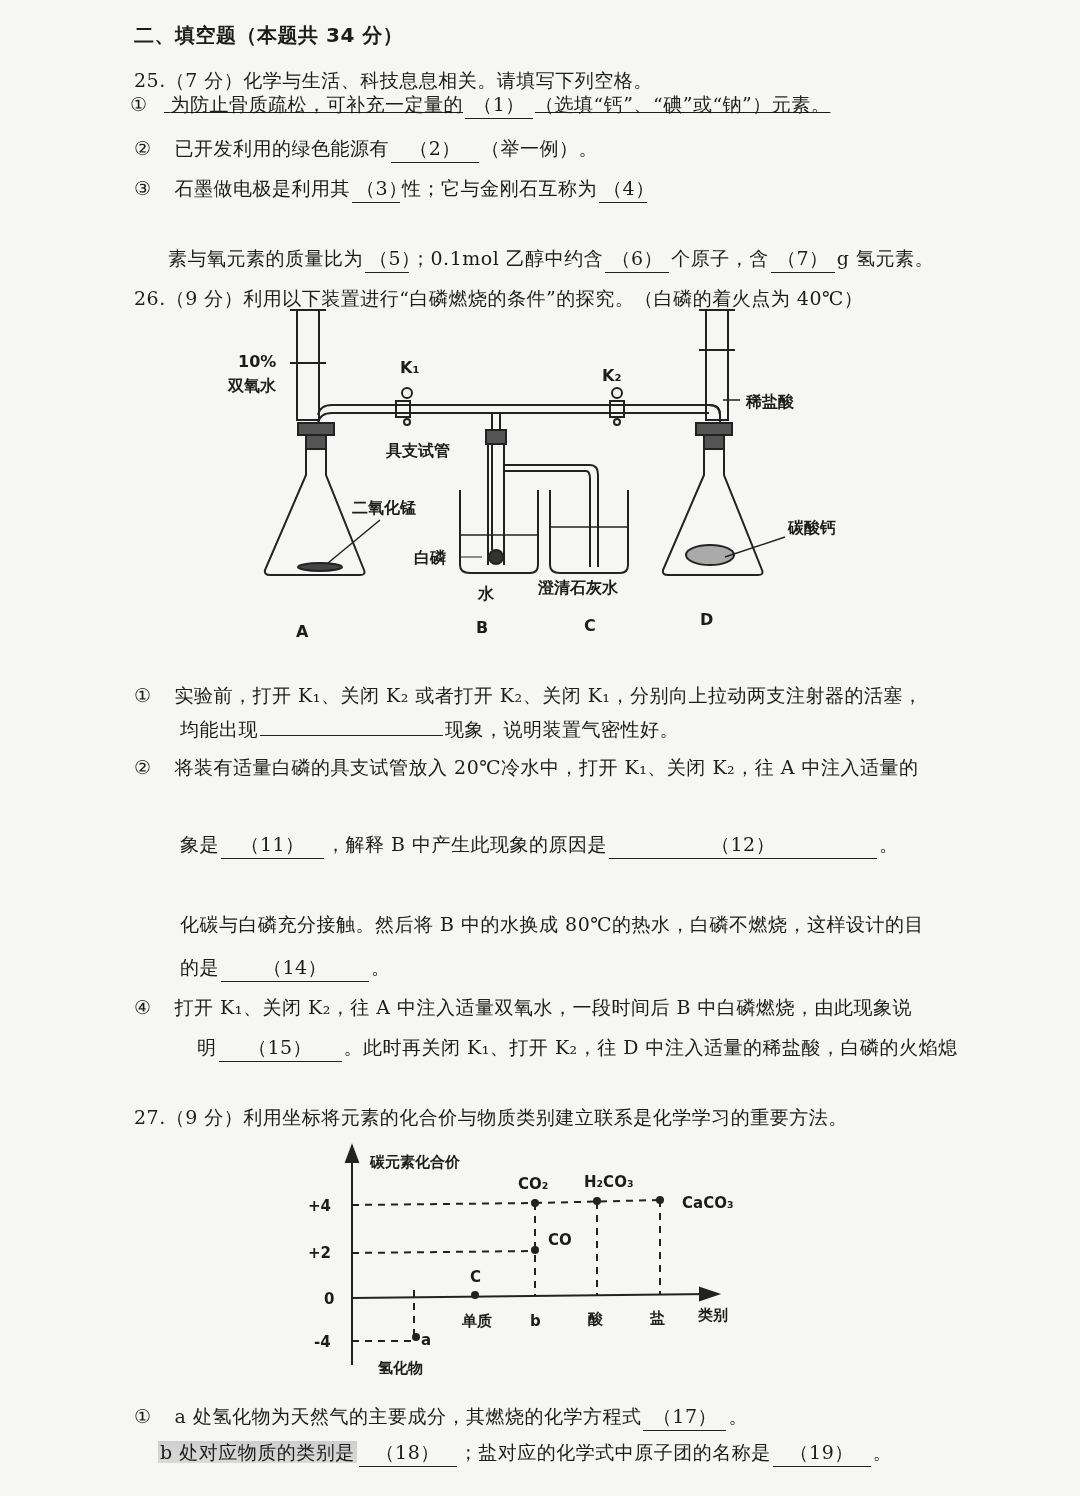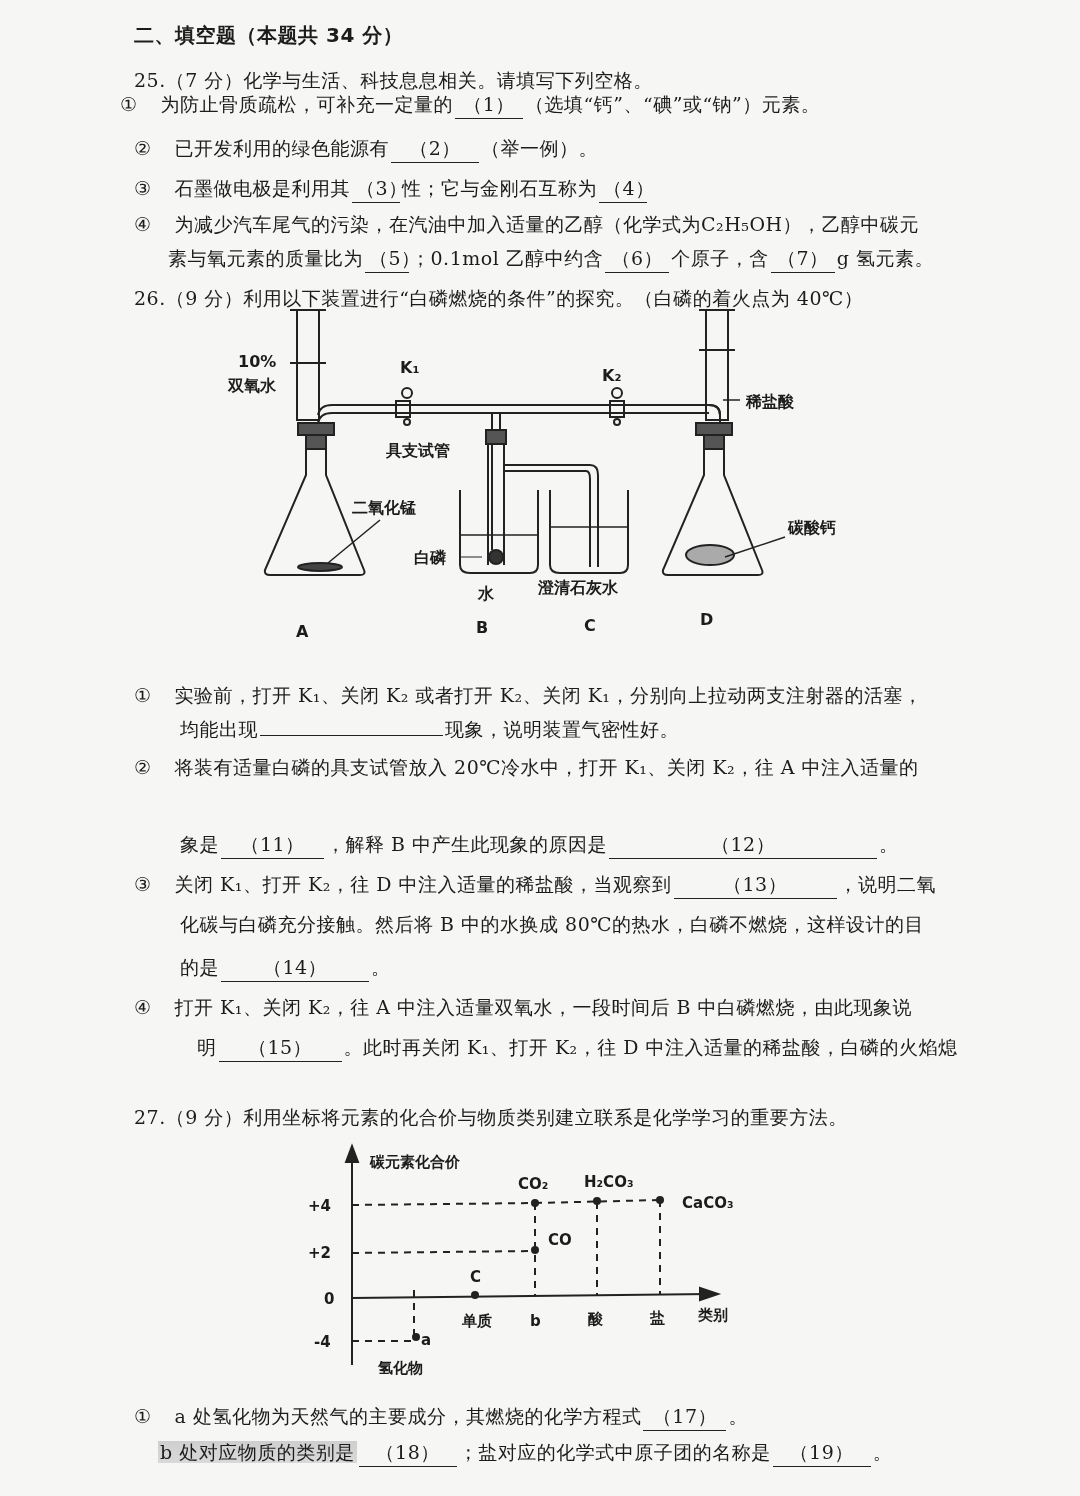--- a/index.html
+++ b/index.html
@@ -26,39 +26,35 @@
 </style>
 </head>
 <body>
 
 <div class="page">
 
   <div class="line bold" style="left:134px;top:22px;font-size:20px;">二、填空题（本题共 34 分）</div>
 
   <div class="line" style="left:134px;top:58px;margin-top:10px;">25.（7 分）化学与生活、科技息息相关。请填写下列空格。</div>
 
-  <div class="line" style="left:120px;top:92px;">
+  <div class="line" style="left:130px;top:92px;text-decoration:underline;">
     <span class="circ">①</span>
     <span>为防止骨质疏松，可补充一定量的</span><span class="blank" style="width:60px">（1）</span><span>（选填“钙”、“碘”或“钠”）元素。</span>
   </div>
 
   <div class="line" style="left:134px;top:136px;">
     <span class="circ">②</span>
     <span>已开发利用的绿色能源有</span><span class="blank" style="width:80px">（2）</span><span>（举一例）。</span>
   </div>
 
   <div class="line" style="left:134px;top:176px;">
     <span class="circ">③</span>
     <span>石墨做电极是利用其</span><span class="blank" style="width:40px">（3）</span><span>性；它与金刚石互称为</span><span class="blank" style="width:40px">（4）</span>
   </div>
 
-  <div class="line" style="left:134px;top:212px;">
-    <span class="circ">④</span>
-    <span>为减少汽车尾气的污染，在汽油中加入适量的乙醇（化学式为C₂H₅OH），乙醇中碳元</span>
-  </div>
   <div class="line" style="left:168px;top:246px;">
     <span>素与氧元素的质量比为</span><span class="blank" style="width:36px">（5）</span><span>；0.1mol 乙醇中约含</span><span class="blank" style="width:56px">（6）</span><span>个原子，含</span><span class="blank" style="width:56px">（7）</span><span>g 氢元素。</span>
   </div>
 
   <div class="line" style="left:134px;top:286px;">26.（9 分）利用以下装置进行“白磷燃烧的条件”的探究。（白磷的着火点为 40℃）</div>
 
   <svg style="position:absolute;left:220px;top:305px;" width="680" height="340" viewBox="0 0 680 340">
     <g stroke="#222" stroke-width="2" fill="none">
 
       <rect x="77" y="5" width="22" height="110"></rect>
@@ -143,24 +139,20 @@
   </div>
 
   <div class="line" style="left:134px;top:755px;">
     <span class="circ">②</span>
     <span>将装有适量白磷的具支试管放入 20℃冷水中，打开 K₁、关闭 K₂，往 A 中注入适量的</span>
   </div>
   <div class="line" style="left:180px;top:832px;">
     <span>象是</span><span class="blank" style="width:95px">（11）</span><span>，解释 B 中产生此现象的原因是</span><span class="blank" style="width:260px">（12）</span><span>。</span>
   </div>
 
-  <div class="line" style="left:134px;top:872px;">
-    <span class="circ">③</span>
-    <span>关闭 K₁、打开 K₂，往 D 中注入适量的稀盐酸，当观察到</span><span class="blank" style="width:155px">（13）</span><span>，说明二氧</span>
-  </div>
   <div class="line" style="left:180px;top:912px;">化碳与白磷充分接触。然后将 B 中的水换成 80℃的热水，白磷不燃烧，这样设计的目</div>
   <div class="line" style="left:180px;top:955px;">
     <span>的是</span><span class="blank" style="width:140px">（14）</span><span>。</span>
   </div>
 
   <div class="line" style="left:134px;top:995px;">
     <span class="circ">④</span>
     <span>打开 K₁、关闭 K₂，往 A 中注入适量双氧水，一段时间后 B 中白磷燃烧，由此现象说</span>
   </div>
   <div class="line" style="left:180px;top:1035px;margin-left:17px;">

